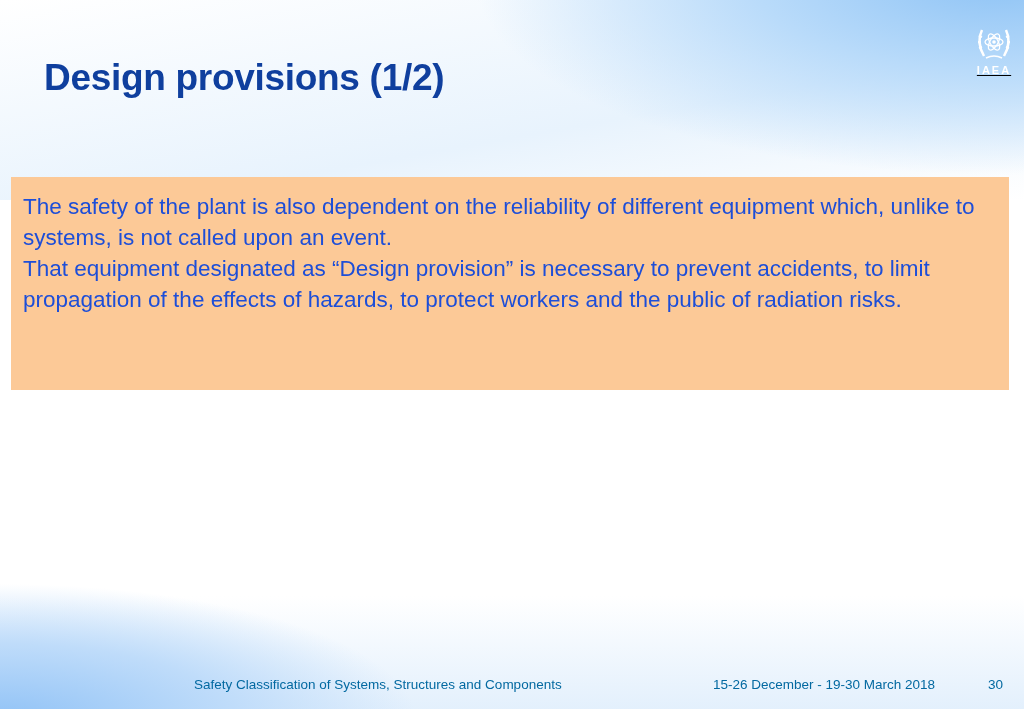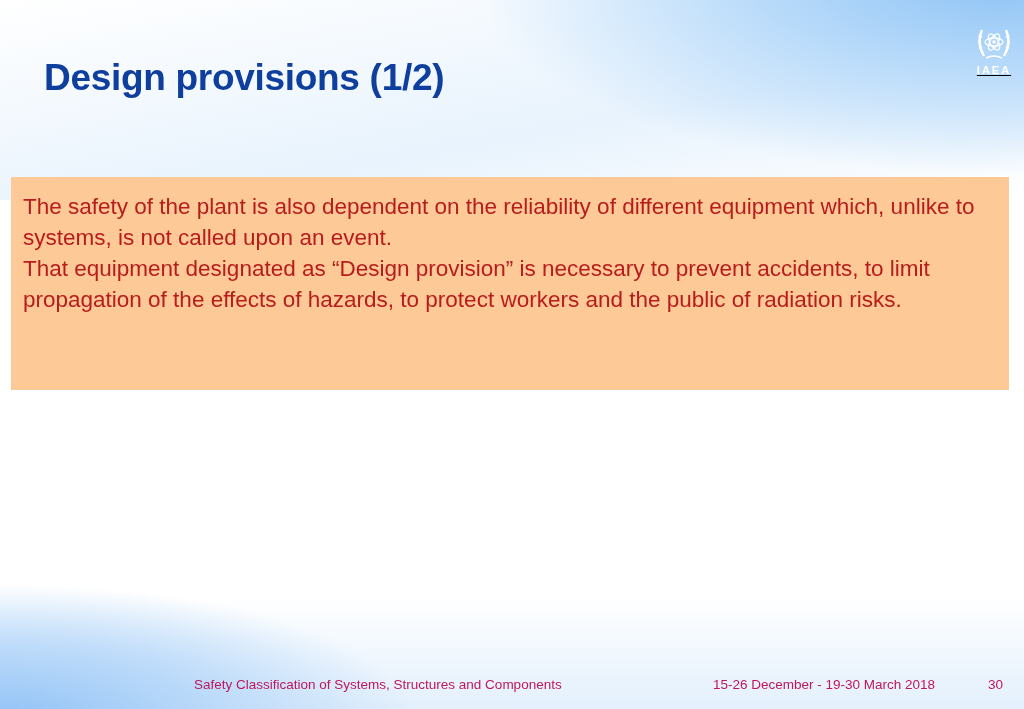--- a/index.html
+++ b/index.html
@@ -33,26 +33,26 @@
     }
     .logo svg { display: block; margin: 0 auto; }
     .logo-text {
       font-family: "Liberation Sans", sans-serif; font-weight: bold;
       font-size: 11px; color: #ffffff; letter-spacing: 2px; margin-top: 2px;
     }
     .content-box {
       position: absolute; left: 11px; top: 177px; width: 998px; height: 213px;
       background: #fcc997;
       box-sizing: border-box; padding: 14px 12px;
-      color: #b91c1c; font-size: 22.5px; line-height: 31px;
+      color: #1d4ed8; font-size: 22.5px; line-height: 31px;
     }
     .content-box p { margin: 0; }
     .content-box p + p { }
     .footer {
-      position: absolute; top: 677px; font-size: 13.5px; color: #be185d;
+      position: absolute; top: 677px; font-size: 13.5px; color: #0369a1;
       font-family: "Liberation Sans", sans-serif;
     }
     .footer-left { left: 194px; }
     .footer-date { left: 713px; }
     .footer-page { left: 988px; }
   </style>
 </head>
 <body>
 
 <div class="bg-top"></div>

